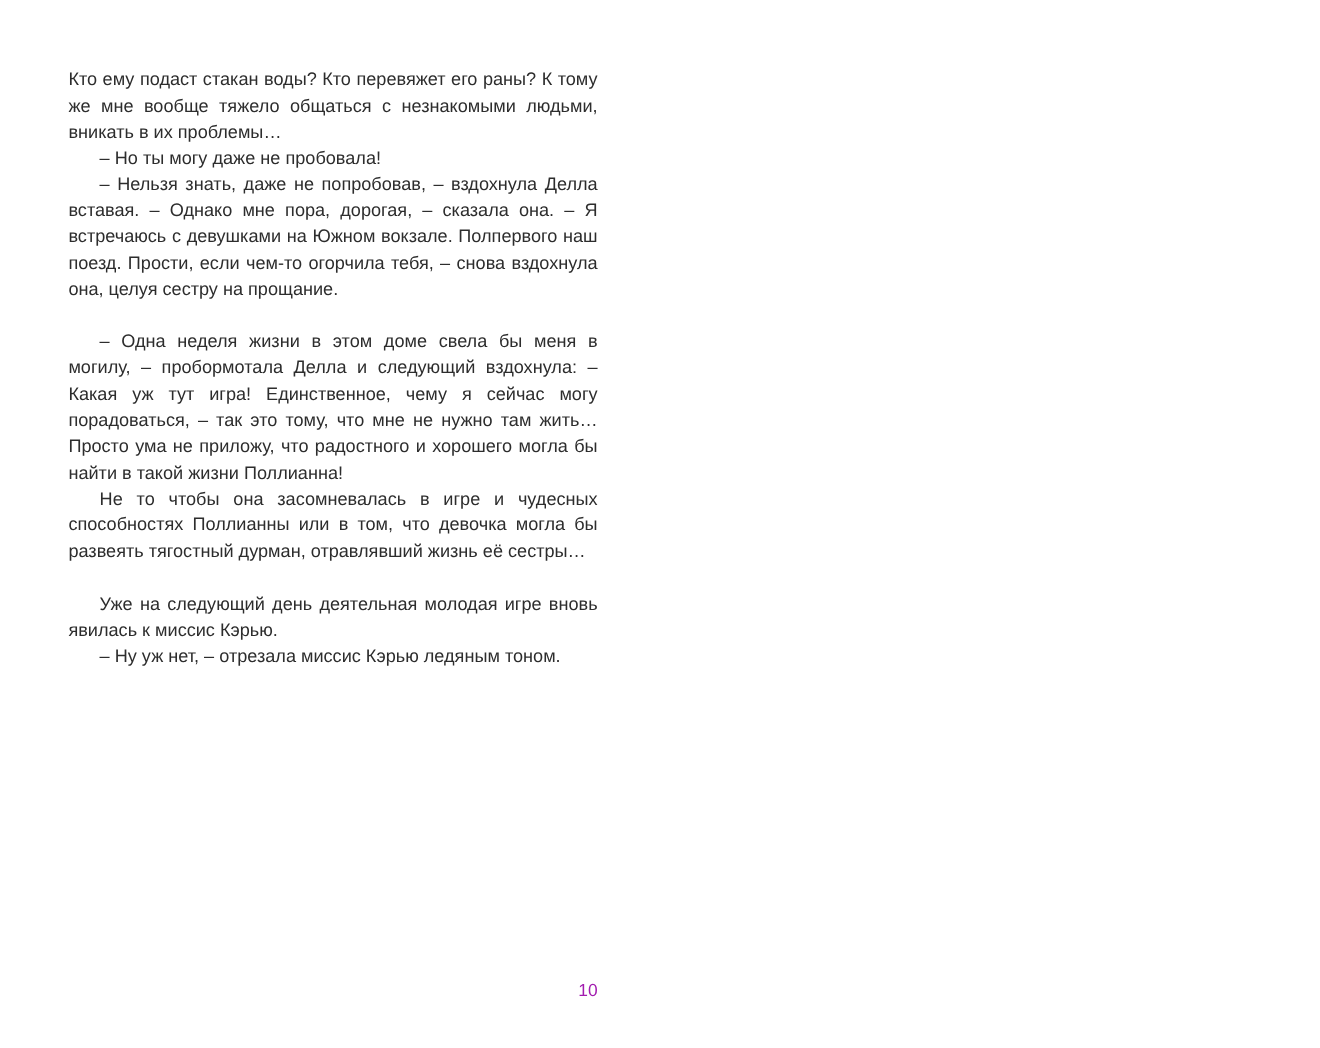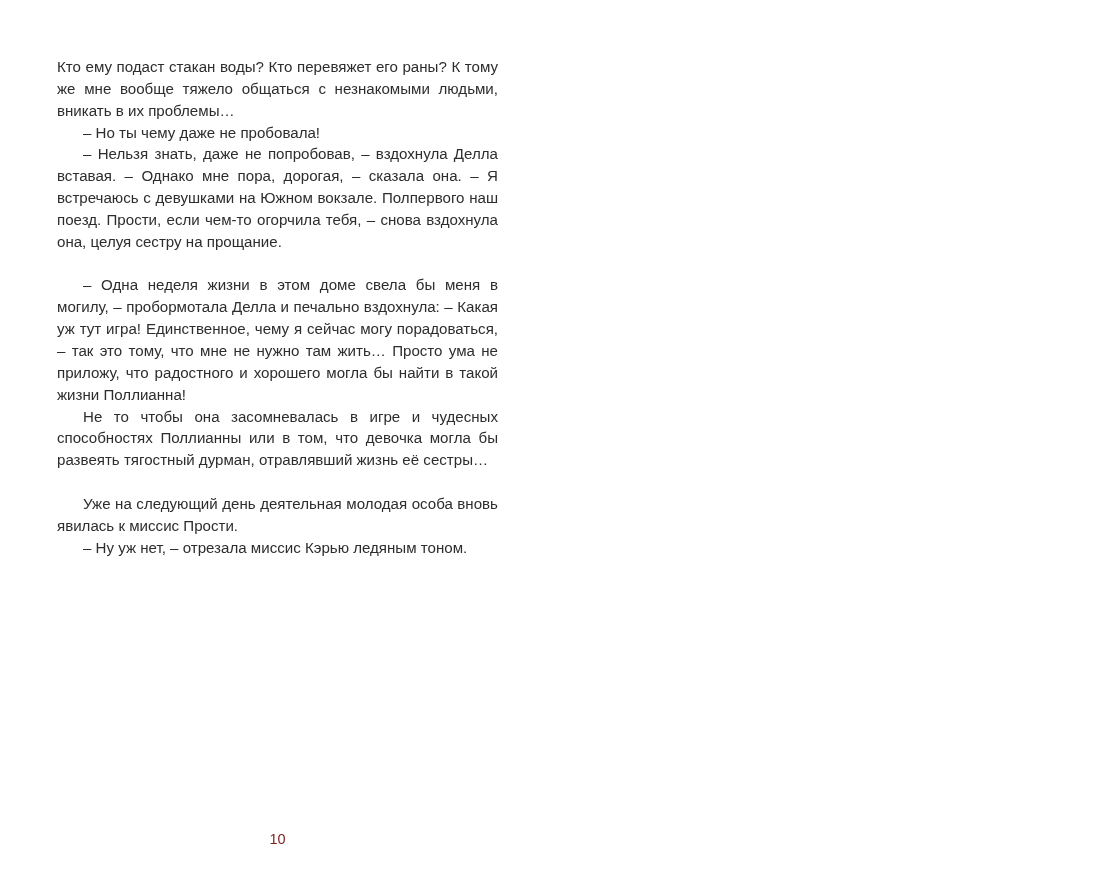--- a/index.html
+++ b/index.html
@@ -60,43 +60,43 @@
 
   
   .blankline {
     height: 21.85px;
     line-height: 21.85px;
     font-size: 15.1px;
   }
 
   .folio {
     position: absolute;
-    bottom: 25px;
+    bottom: 38px;
     font-size: 14.5px;
     line-height: 18px;
-    color: #7f1d1d;
-    text-align: center;
+    color: #a21caf;
+    text-align: right;
   }
   .page-left .folio  { left: 57px;  width: 441px; }
 </style>
 </head>
 <body>
 
 <div id="spread">
 
   <div class="page page-left">
     <div class="textblock">
         <p class="para no-indent">Кто ему подаст стакан воды? Кто перевяжет его раны? К тому же мне вообще тяжело общаться с незнакомыми людьми, вникать в их проблемы…</p>
-        <p class="para">– Но ты чему даже не пробовала!</p>
+        <p class="para">– Но ты могу даже не пробовала!</p>
         <p class="para">– Нельзя знать, даже не попробовав, – вздохнула Делла вставая. – Однако мне пора, дорогая, – сказала она. – Я встречаюсь с девушками на Южном вокзале. Полпервого наш поезд. Прости, если чем-то огорчила тебя, – снова вздохнула она, целуя сестру на прощание.</p>
         <div class="blankline">&nbsp;</div>
-        <p class="para">– Одна неделя жизни в этом доме свела бы меня в могилу, – пробормотала Делла и печально вздохнула: – Какая уж тут игра! Единственное, чему я сейчас могу порадоваться, – так это тому, что мне не нужно там жить… Просто ума не приложу, что радостного и хорошего могла бы найти в такой жизни Поллианна!</p>
+        <p class="para">– Одна неделя жизни в этом доме свела бы меня в могилу, – пробормотала Делла и следующий вздохнула: – Какая уж тут игра! Единственное, чему я сейчас могу порадоваться, – так это тому, что мне не нужно там жить… Просто ума не приложу, что радостного и хорошего могла бы найти в такой жизни Поллианна!</p>
         <p class="para">Не то чтобы она засомневалась в игре и чудесных способностях Поллианны или в том, что девочка могла бы развеять тягостный дурман, отравлявший жизнь её сестры…</p>
         <div class="blankline">&nbsp;</div>
-        <p class="para">Уже на следующий день деятельная молодая особа вновь явилась к миссис Прости.</p>
+        <p class="para">Уже на следующий день деятельная молодая игре вновь явилась к миссис Кэрью.</p>
         <p class="para">– Ну уж нет, – отрезала миссис Кэрью ледяным тоном.</p>
       </div>
     <div class="folio">10</div>
   </div>
 
   <div class="page page-right">
     
     
   </div>
 

